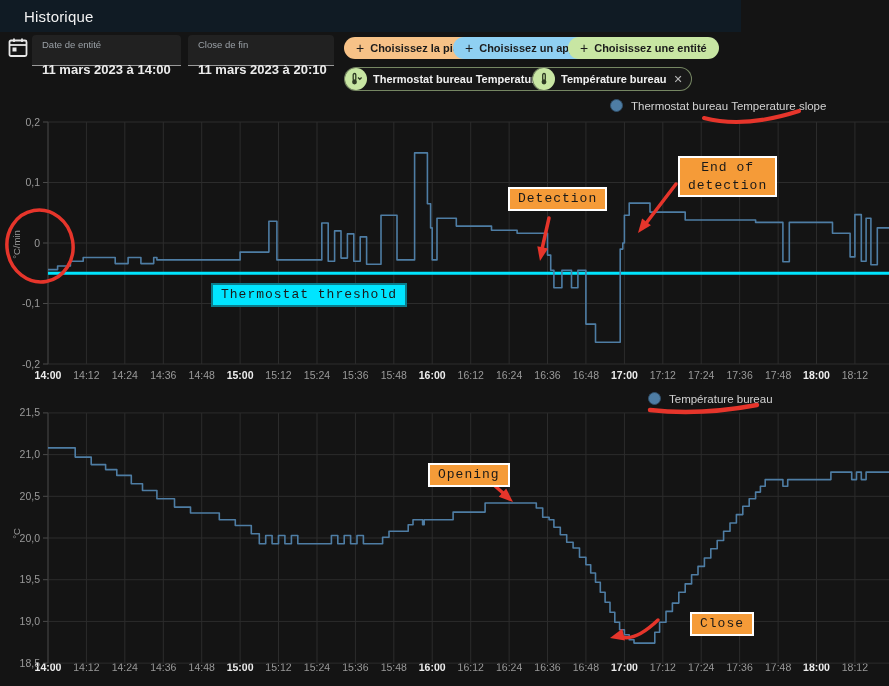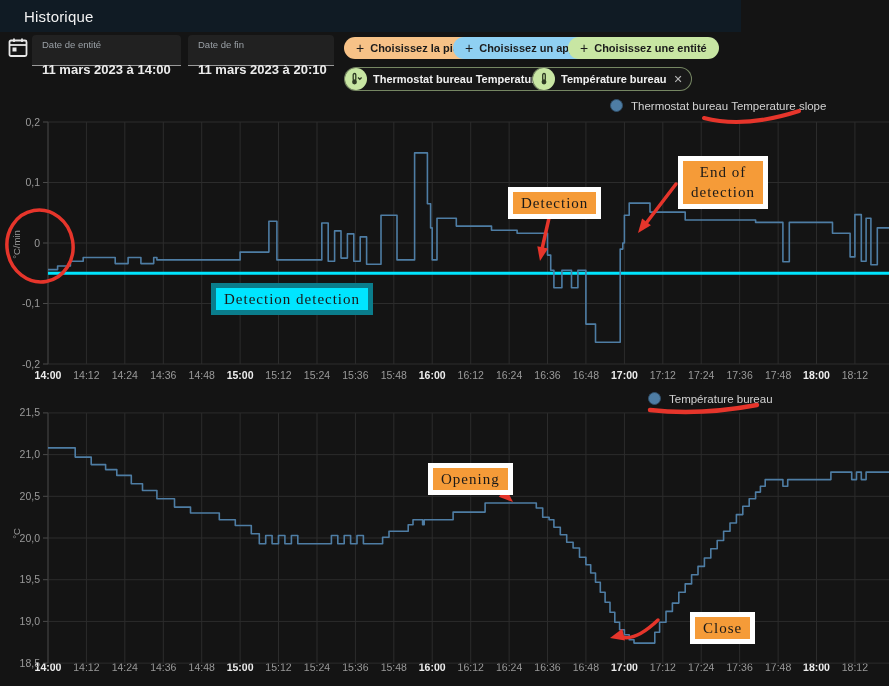--- a/index.html
+++ b/index.html
@@ -42,22 +42,22 @@
           color:#d2d2d2;cursor:pointer}
   #chart1 .legend{left:610px;top:4px}
   #chart2 .legend{left:648px;top:2px}
   .dot{width:13px;height:13px;border-radius:50%;background:#48708f;box-sizing:border-box;
        border:1px solid #31506b}
   .ylab{position:absolute;left:-6px;width:44px;text-align:center;font-size:9.5px;
         color:#9a9a9a;transform:rotate(-90deg)}
   #chart1 .ylab{top:144px}
   #chart2 .ylab{top:138px}
   
-  .ann{position:absolute;font-family:Liberation Serif, serif;font-size:15px;
-       color:#191919;background:#f59b38;border:5px solid #ffffff;padding:1px 8px;
+  .ann{position:absolute;font-family:Liberation Mono, monospace;font-size:13px;
+       color:#191919;background:#f59b38;border:2px solid #ffffff;padding:1px 8px;
        line-height:1.35;text-align:center;letter-spacing:1px;z-index:6}
   .ann.cyan{background:#00e5ff;border-color:#0a7d8c}
   #ann-detection{left:508px;top:187px}
   #ann-end{left:678px;top:156px}
   #ann-threshold{left:211px;top:283px}
   #ann-opening{left:428px;top:463px}
   #ann-close{left:690px;top:612px}
   #red-overlay{position:absolute;left:0;top:0;z-index:5;pointer-events:none}
   .red{stroke:#e6352b;fill:none;stroke-linecap:round}
 </style>
@@ -76,21 +76,21 @@
     <line x1="15" y1="1.5" x2="15" y2="5" stroke="#e8e8e8" stroke-width="1.8"></line>
     <rect x="5.5" y="10.5" width="4" height="4" fill="#e8e8e8"></rect>
   </svg>
 </div>
 
 <div class="field f1">
   <div class="lab">Date de entité</div>
   <div class="val">11 mars 2023 à 14:00</div>
 </div>
 <div class="field f2">
-  <div class="lab">Date de fin</div>
+  <div class="lab">Close de fin</div>
   <div class="val">11 mars 2023 à 20:10</div>
 </div>
 
 <div class="pill p1">
   <span class="plus">+</span>
   <span>Choisissez la pièce</span>
 </div>
 <div class="pill p2">
   <span class="plus">+</span>
   <span>Choisissez un appareil</span>
@@ -269,21 +269,21 @@
       <line x1="48" y1="23" x2="48" y2="273" stroke="#3f3f3f" stroke-width="1"></line>
       <path d="M48.0,57.9L73.6,57.9L73.6,57.9L75.2,57.9L75.2,67.1L89.6,67.1L89.6,67.1L91.2,67.1L91.2,74.6L104.0,74.6L104.0,74.6L105.6,74.6L105.6,79.6L115.2,79.6L115.2,79.6L116.8,79.6L116.8,85.4L129.7,85.4L129.7,85.4L131.3,85.4L131.3,93.8L140.9,93.8L140.9,93.8L142.5,93.8L142.5,100.5L155.3,100.5L155.3,100.5L156.9,100.5L156.9,108.8L172.9,108.8L172.9,108.8L174.5,108.8L174.5,117.1L188.9,117.1L188.9,117.1L190.5,117.1L190.5,123.0L217.7,123.0L217.7,123.0L219.3,123.0L219.3,129.7L233.7,129.7L233.7,129.7L235.3,129.7L235.3,135.5L249.7,135.5L249.7,135.5L251.3,135.5L251.3,143.8L257.7,143.8L257.7,143.8L259.3,143.8L259.3,153.8L264.1,153.8L264.1,153.8L265.7,153.8L265.7,145.5L270.5,145.5L270.5,145.5L272.1,145.5L272.1,153.8L276.9,153.8L276.9,153.8L278.5,153.8L278.5,145.5L283.3,145.5L283.3,145.5L284.9,145.5L284.9,153.8L289.8,153.8L289.8,153.8L291.4,153.8L291.4,145.5L296.2,145.5L296.2,145.5L297.8,145.5L297.8,153.8L329.8,153.8L329.8,153.8L331.4,153.8L331.4,145.5L336.2,145.5L336.2,145.5L337.8,145.5L337.8,153.8L342.6,153.8L342.6,153.8L344.2,153.8L344.2,145.5L349.0,145.5L349.0,145.5L350.6,145.5L350.6,153.8L355.4,153.8L355.4,153.8L357.0,153.8L357.0,145.5L361.8,145.5L361.8,145.5L363.4,145.5L363.4,153.8L381.0,153.8L381.0,153.8L382.6,153.8L382.6,147.2L387.4,147.2L387.4,147.2L389.0,147.2L389.0,141.3L406.6,141.3L406.6,141.3L408.2,141.3L408.2,134.7L411.4,134.7L411.4,134.7L413.0,134.7L413.0,129.7L421.0,129.7L421.0,129.7L422.6,129.7L422.6,134.7L424.2,134.7L424.2,129.7L451.5,129.7L451.5,129.7L453.1,129.7L453.1,122.1L483.5,122.1L483.5,122.1L485.1,122.1L485.1,113.0L534.7,113.0L534.7,113.0L536.3,113.0L536.3,118.0L541.1,118.0L541.1,118.0L542.7,118.0L542.7,127.2L547.5,127.2L547.5,127.2L549.1,127.2L549.1,129.7L552.3,129.7L552.3,129.7L553.9,129.7L553.9,137.2L558.7,137.2L558.7,137.2L560.3,137.2L560.3,144.7L565.1,144.7L565.1,144.7L566.7,144.7L566.7,152.2L571.5,152.2L571.5,152.2L573.1,152.2L573.1,158.0L577.9,158.0L577.9,158.0L579.5,158.0L579.5,167.2L584.3,167.2L584.3,167.2L585.9,167.2L585.9,174.7L589.1,174.7L589.1,174.7L590.7,174.7L590.7,183.0L593.9,183.0L593.9,183.0L595.5,183.0L595.5,192.2L598.7,192.2L598.7,192.2L600.3,192.2L600.3,202.2L603.5,202.2L603.5,202.2L605.1,202.2L605.1,212.2L608.4,212.2L608.4,212.2L610.0,212.2L610.0,222.2L613.2,222.2L613.2,222.2L614.8,222.2L614.8,232.2L618.0,232.2L618.0,232.2L619.6,232.2L619.6,239.7L622.8,239.7L622.8,239.7L624.4,239.7L624.4,244.7L627.6,244.7L627.6,244.7L629.2,244.7L629.2,249.7L632.4,249.7L632.4,249.7L634.0,249.7L634.0,253.1L653.2,253.1L653.2,253.1L654.8,253.1L654.8,242.2L658.0,242.2L658.0,242.2L659.6,242.2L659.6,232.2L664.4,232.2L664.4,232.2L666.0,232.2L666.0,221.4L670.8,221.4L670.8,221.4L672.4,221.4L672.4,213.1L677.2,213.1L677.2,213.1L678.8,213.1L678.8,202.2L683.6,202.2L683.6,202.2L685.2,202.2L685.2,193.9L690.0,193.9L690.0,193.9L691.6,193.9L691.6,184.7L696.4,184.7L696.4,184.7L698.0,184.7L698.0,176.4L702.8,176.4L702.8,176.4L704.4,176.4L704.4,168.0L709.2,168.0L709.2,168.0L710.8,168.0L710.8,158.8L715.6,158.8L715.6,158.8L717.2,158.8L717.2,150.5L722.0,150.5L722.0,150.5L723.6,150.5L723.6,141.3L728.4,141.3L728.4,141.3L730.0,141.3L730.0,133.0L734.8,133.0L734.8,133.0L736.4,133.0L736.4,124.6L741.2,124.6L741.2,124.6L742.8,124.6L742.8,116.3L747.6,116.3L747.6,116.3L749.2,116.3L749.2,108.8L754.0,108.8L754.0,108.8L755.6,108.8L755.6,102.1L758.8,102.1L758.8,102.1L760.4,102.1L760.4,96.3L763.6,96.3L763.6,96.3L765.2,96.3L765.2,89.6L781.3,89.6L781.3,89.6L782.9,89.6L782.9,96.3L786.1,96.3L786.1,96.3L787.7,96.3L787.7,89.6L829.3,89.6L829.3,89.6L830.9,89.6L830.9,82.1L850.1,82.1L850.1,82.1L851.7,82.1L851.7,89.6L854.9,89.6L854.9,89.6L856.5,89.6L856.5,82.1L859.7,82.1L859.7,82.1L861.3,82.1L861.3,89.6L864.5,89.6L864.5,89.6L866.1,89.6L866.1,82.1L890.1,82.1L890.1,82.1L889,82.1" fill="none" stroke="#4e7da4" stroke-width="1.6" stroke-linejoin="round"></path>
     </svg>
 </div>
 
 <div class="ann" id="ann-detection">Detection</div>
 <div class="ann" id="ann-end">
   <div>End of</div>
   <div>detection</div>
 </div>
-<div class="ann cyan" id="ann-threshold">Detection detection</div>
+<div class="ann cyan" id="ann-threshold">Thermostat threshold</div>
 <div class="ann" id="ann-opening">Opening</div>
 <div class="ann" id="ann-close">Close</div>
 
 <svg id="red-overlay" width="889" height="686">
   <ellipse class="red" cx="40" cy="246" rx="33" ry="36" stroke-width="3.5" transform="rotate(-10 40 246)"></ellipse>
   <path class="red" d="M704,118 C735,126 768,121 799,111" stroke-width="4"></path>
   <path class="red" d="M650,410 C685,414 725,411 757,405" stroke-width="4.5"></path>
   <g>
     <line class="red" x1="549" y1="218" x2="542" y2="249" stroke-width="3.5"></line>
     <polygon points="540,261 537.3,246.2 548.1,248.4" fill="#e6352b"></polygon>

